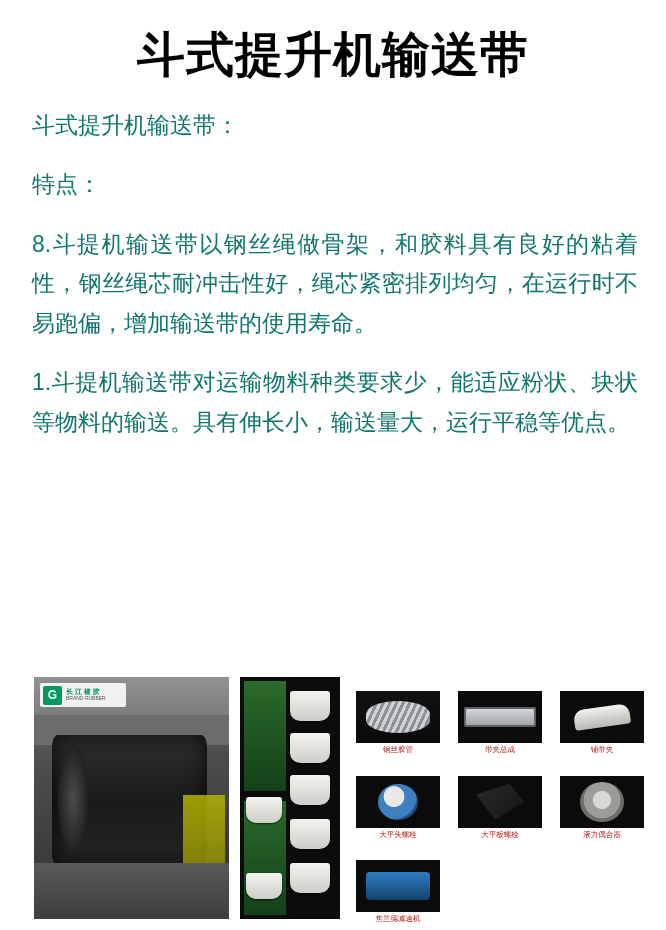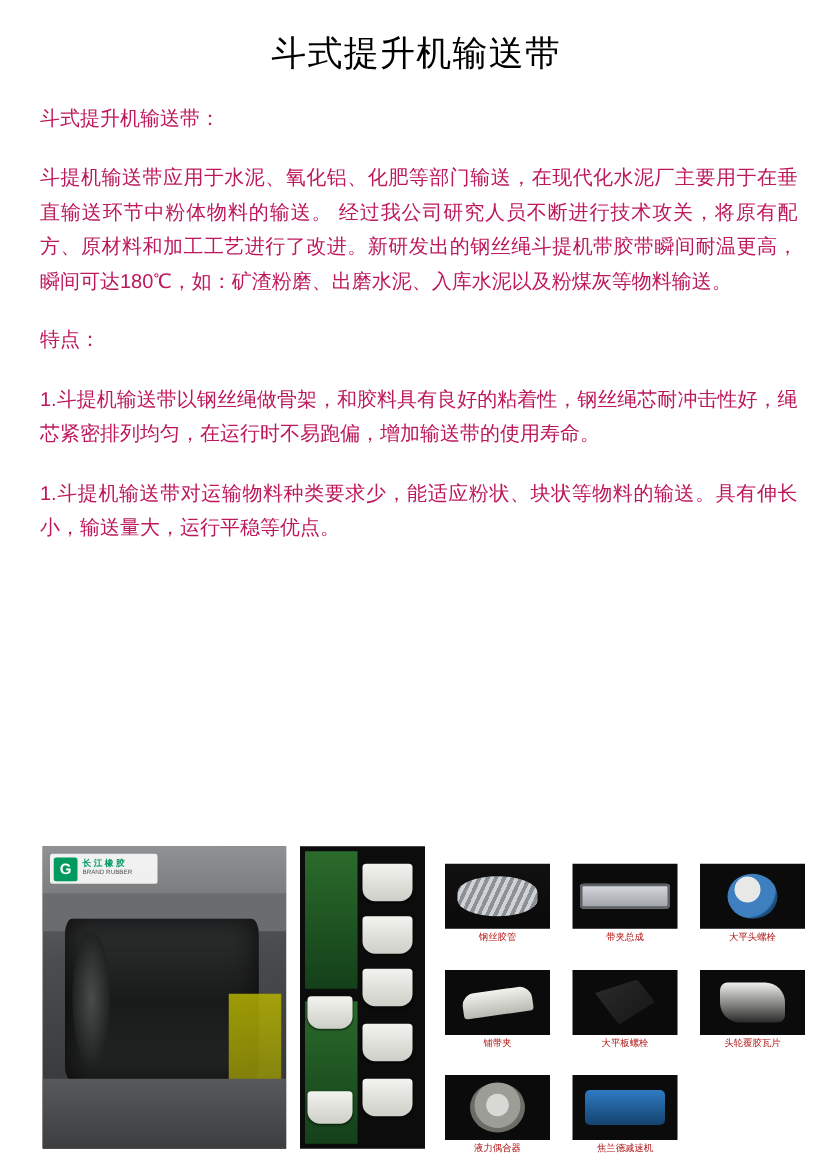--- a/index.html
+++ b/index.html
@@ -15,34 +15,34 @@
     overflow: hidden;
   }
   .page {
     width: 666px;
     height: 930px;
     position: relative;
     box-sizing: border-box;
   }
   .title {
     text-align: center;
-    font-size: 28px;
-    font-weight: normal;
+    font-size: 48px;
+    font-weight: bold;
     color: #000000;
     letter-spacing: 1px;
     margin: 26px 0 22px 0;
     line-height: 1.2;
   }
   .body-text {
     padding: 0 28px 0 32px;
   }
   .para {
-    font-size: 16px;
+    font-size: 23px;
     line-height: 1.72;
-    color: #be185d;
+    color: #0f766e;
     margin: 0 0 20px 0;
     text-align: justify;
   }
   .images {
     position: absolute;
     left: 0;
     top: 645px;
     width: 666px;
     height: 260px;
   }
@@ -254,23 +254,22 @@
 </style>
 </head>
 <body>
 
 <div class="page">
 
   <h1 class="title">斗式提升机输送带</h1>
 
   <div class="body-text">
     <p class="para">斗式提升机输送带：</p>
-    <p class="para">斗提机输送带应用于水泥、氧化铝、化肥等部门输送，在现代化水泥厂主要用于在垂直输送环节中粉体物料的输送。 经过我公司研究人员不断进行技术攻关，将原有配方、原材料和加工工艺进行了改进。新研发出的钢丝绳斗提机带胶带瞬间耐温更高，瞬间可达180℃，如：矿渣粉磨、出磨水泥、入库水泥以及粉煤灰等物料输送。</p>
     <p class="para">特点：</p>
-    <p class="para">1.斗提机输送带以钢丝绳做骨架，和胶料具有良好的粘着性，钢丝绳芯耐冲击性好，绳芯紧密排列均匀，在运行时不易跑偏，增加输送带的使用寿命。</p>
+    <p class="para">8.斗提机输送带以钢丝绳做骨架，和胶料具有良好的粘着性，钢丝绳芯耐冲击性好，绳芯紧密排列均匀，在运行时不易跑偏，增加输送带的使用寿命。</p>
     <p class="para">1.斗提机输送带对运输物料种类要求少，能适应粉状、块状等物料的输送。具有伸长小，输送量大，运行平稳等优点。</p>
   </div>
 
   <div class="images">
 
     <div class="photo-roll">
       <div class="ceiling"></div>
       <div class="wall"></div>
       <div class="roll"></div>
       <div class="machine"></div>
@@ -299,36 +298,32 @@
     <div class="grid">
       <div class="cell">
         <div class="thumb t1"></div>
         <div class="cap">钢丝胶管</div>
       </div>
       <div class="cell">
         <div class="thumb t2"></div>
         <div class="cap">带夹总成</div>
       </div>
       <div class="cell">
+        <div class="thumb t4"></div>
+        <div class="cap">铺带夹</div>
+      </div>
+      <div class="cell">
         <div class="thumb t5"></div>
         <div class="cap">大平头螺栓</div>
       </div>
       <div class="cell">
-        <div class="thumb t4"></div>
-        <div class="cap">铺带夹</div>
-      </div>
-      <div class="cell">
         <div class="thumb t6"></div>
         <div class="cap">大平板螺栓</div>
       </div>
       <div class="cell">
-        <div class="thumb t7"></div>
-        <div class="cap">头轮覆胶瓦片</div>
-      </div>
-      <div class="cell">
         <div class="thumb t8"></div>
         <div class="cap">液力偶合器</div>
       </div>
       <div class="cell">
         <div class="thumb t9"></div>
         <div class="cap">焦兰德减速机</div>
       </div>
     </div>
 
   </div>

